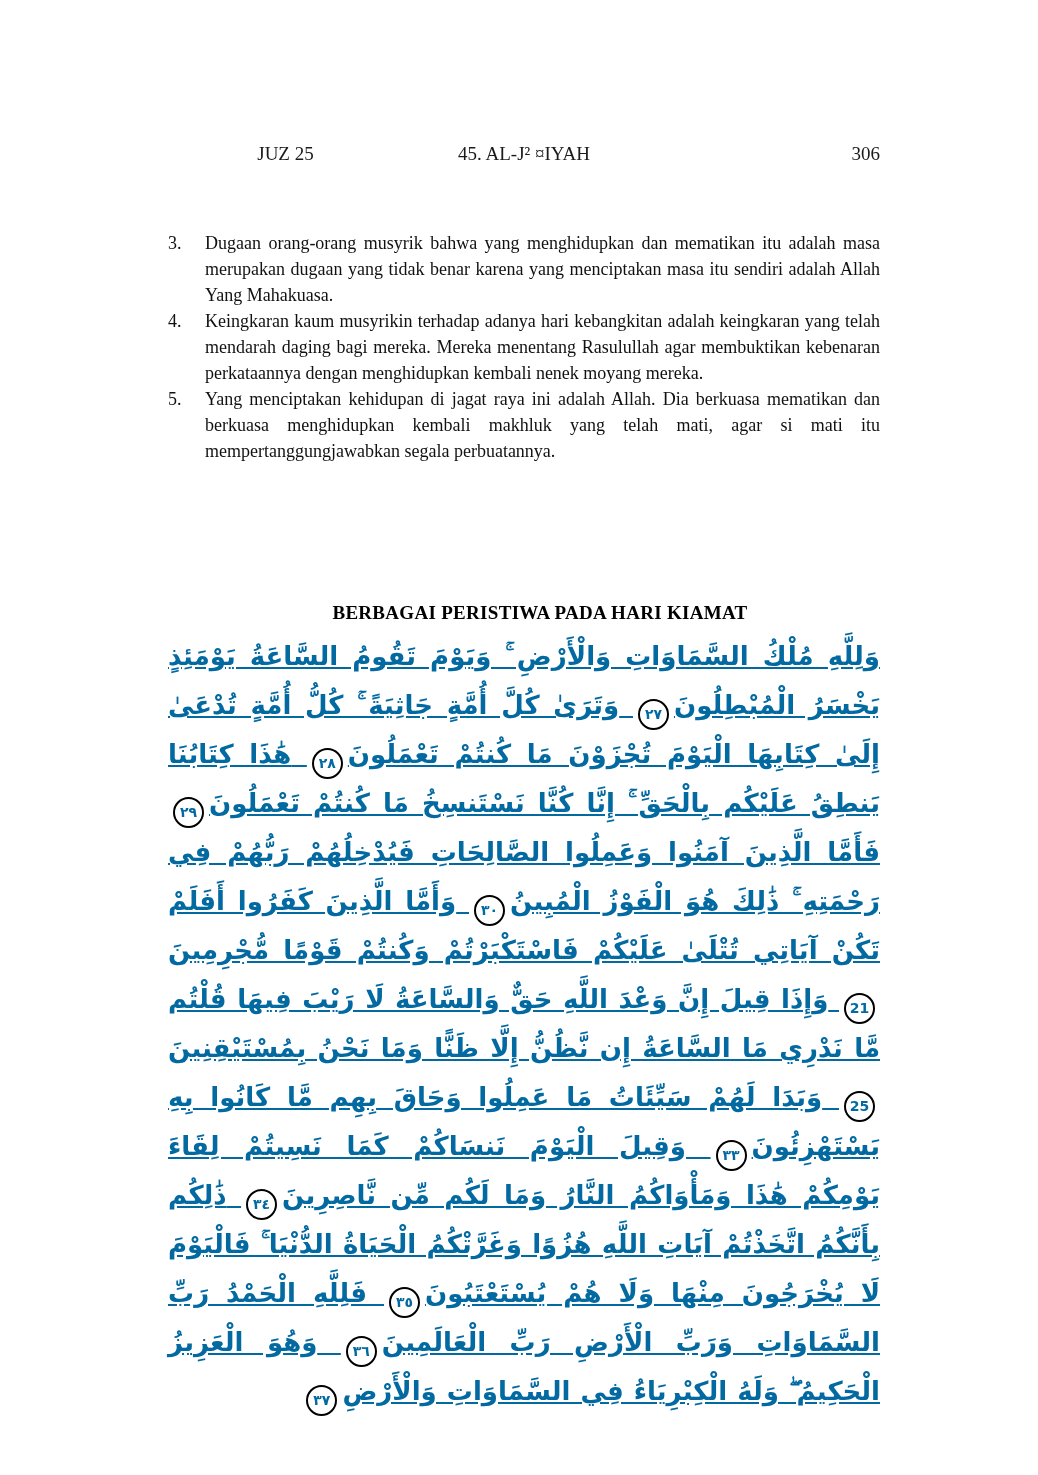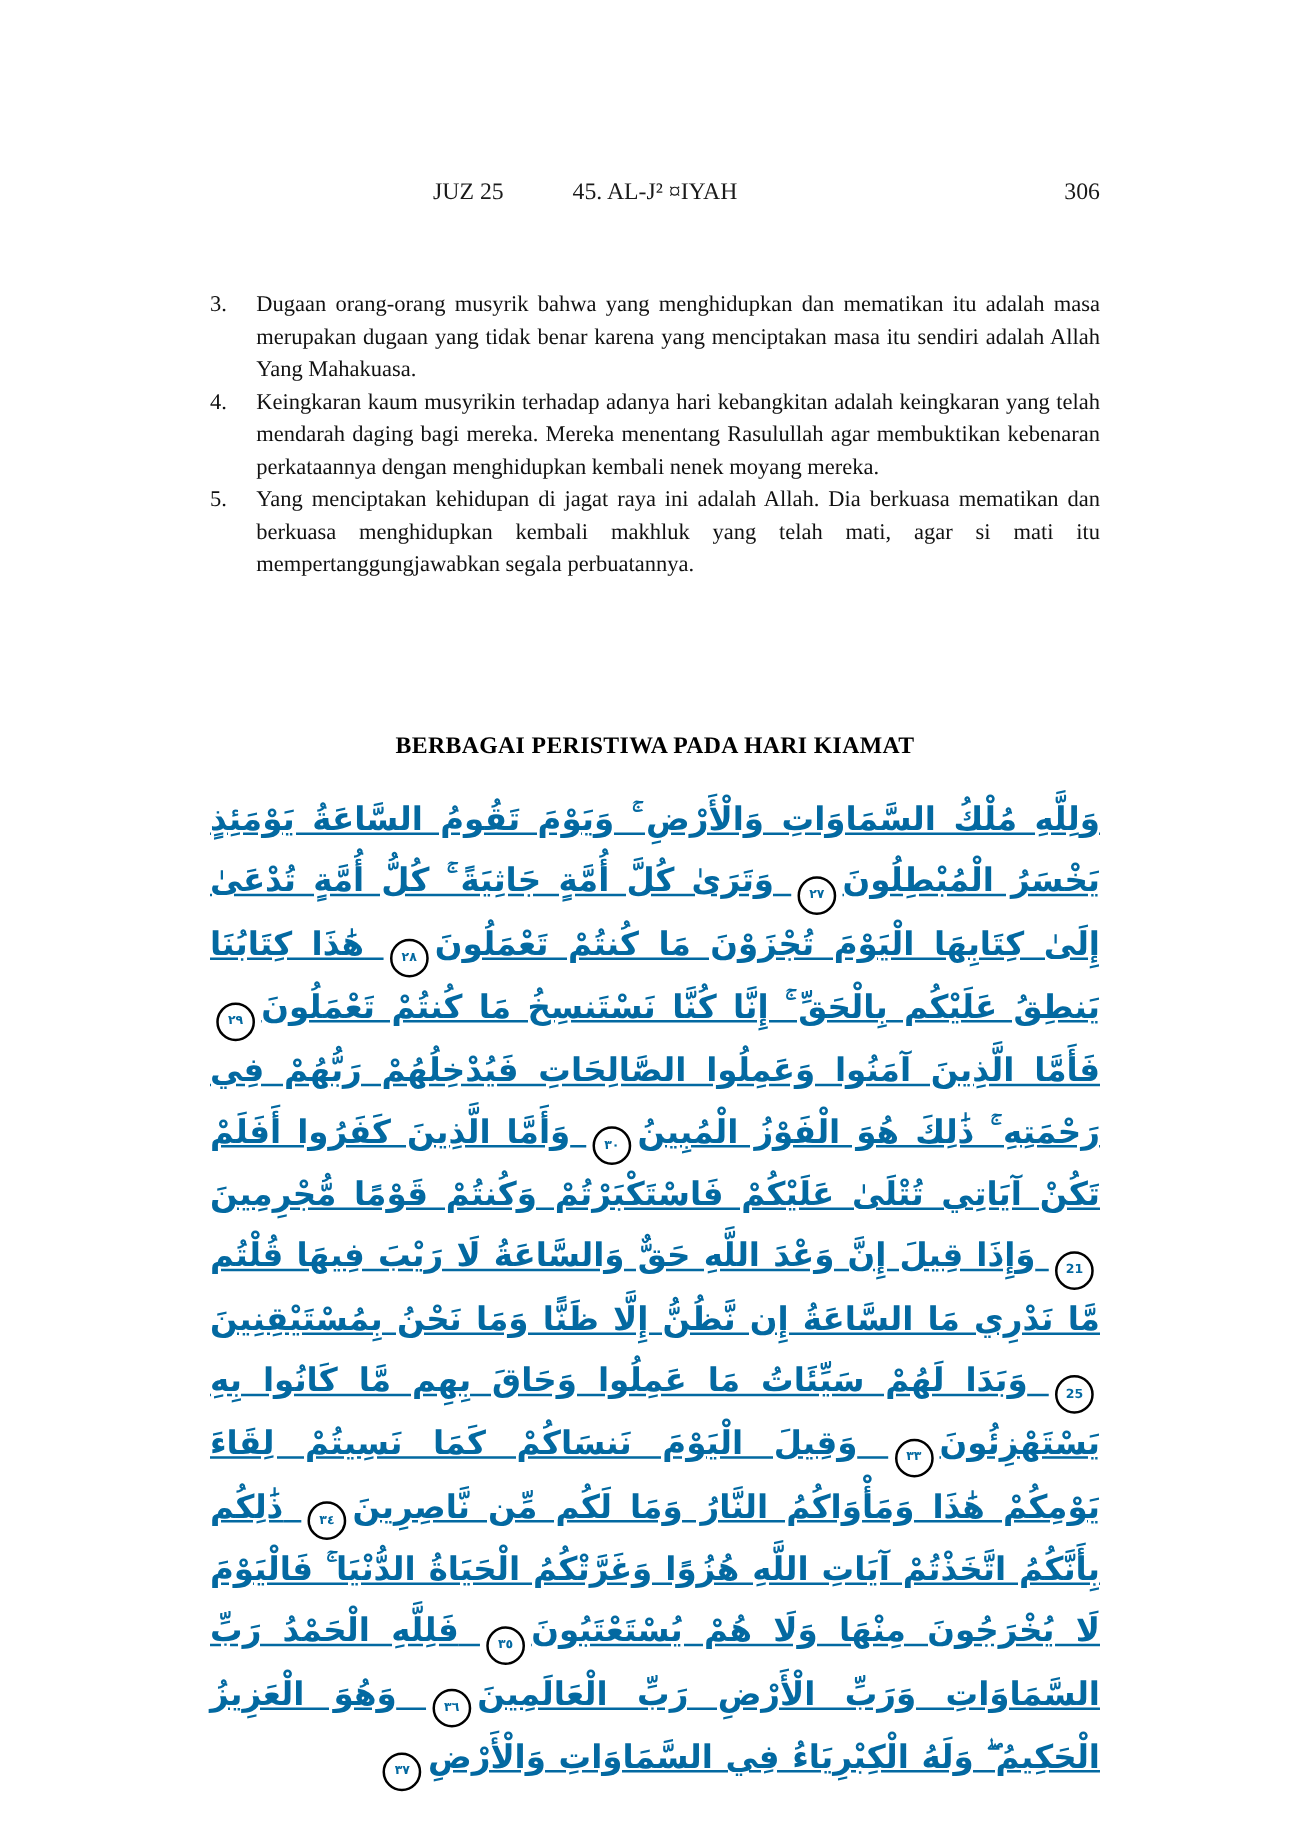--- a/index.html
+++ b/index.html
@@ -24,21 +24,21 @@
   .page-header {
     position: absolute;
     top: 143px;
     left: 168px;
     width: 712px;
     display: flex;
     align-items: baseline;
     font-size: 19px;
     color: #1a1a1a;
   }
-  .page-header .hdr-left  { width: 33%; text-align: right; }
+  .page-header .hdr-left  { width: 33%; text-align: center; }
   .page-header .hdr-center{ width: 34%; text-align: center; white-space: nowrap; }
   .page-header .hdr-right { width: 33%; text-align: right; }
 
   .notes-list {
     position: absolute;
     top: 230px;
     left: 168px;
     width: 712px;
     list-style: none;
     margin: 0;
@@ -56,21 +56,21 @@
     position: absolute;
     left: 0;
     top: 0;
   }
 
   .section-heading {
     position: absolute;
     top: 586px;
     left: 168px;
     width: 712px;
-    margin: 0;
+    margin: 16px;
     text-align: center;
     font-size: 19px;
     font-weight: bold;
     letter-spacing: 0.3px;
     color: #000000;
   }
 
   .quran-block {
     position: absolute;
     top: 632px;
@@ -91,21 +91,21 @@
     display: inline;
   }
   .verse-number-badge {
     display: inline-flex;
     align-items: center;
     justify-content: center;
     width: 27px;
     height: 27px;
     border: 2px solid #000000;
     border-radius: 50%;
-    font-size: 10px;
+    font-size: 14px;
     line-height: 1;
     margin: 0 5px;
     vertical-align: -5px;
     font-family: "DejaVu Sans", sans-serif;
   }
 </style>
 </head>
 <body>
 
 <div class="page">

